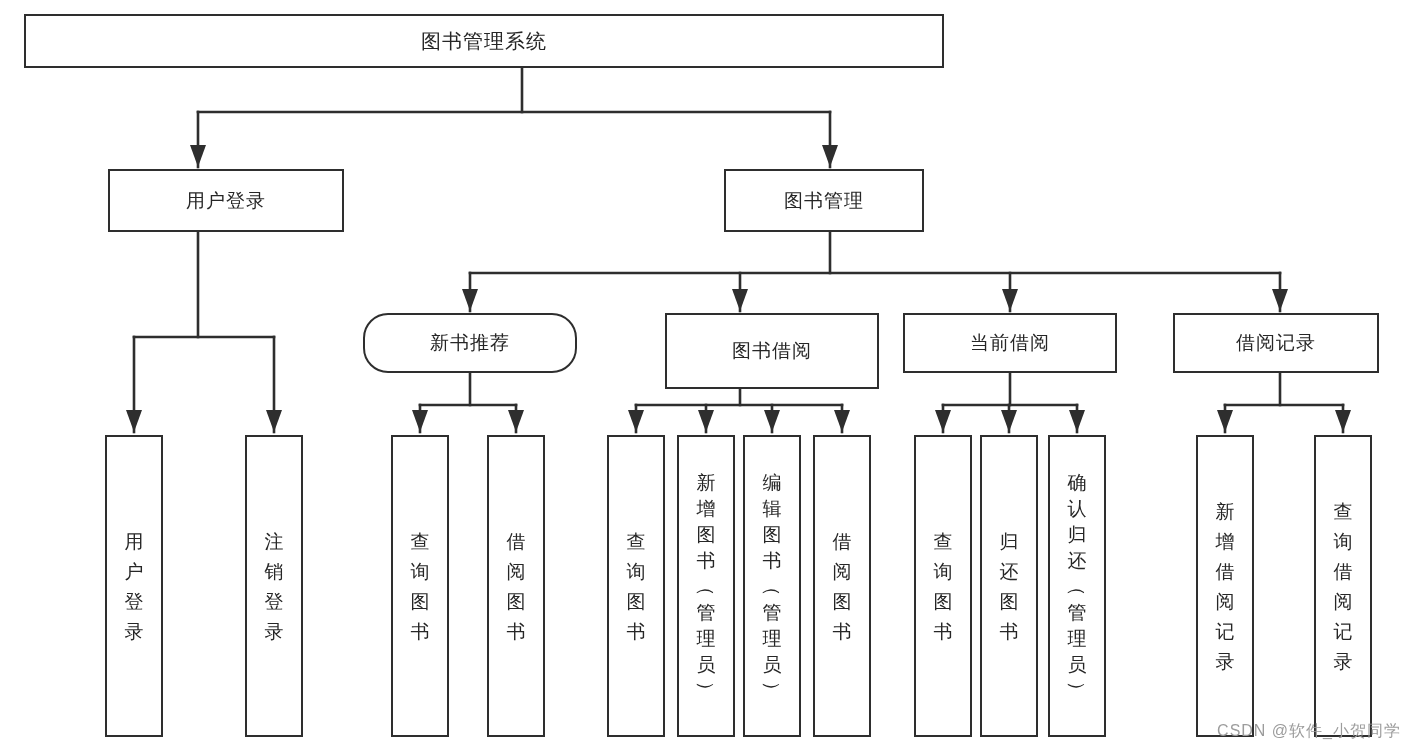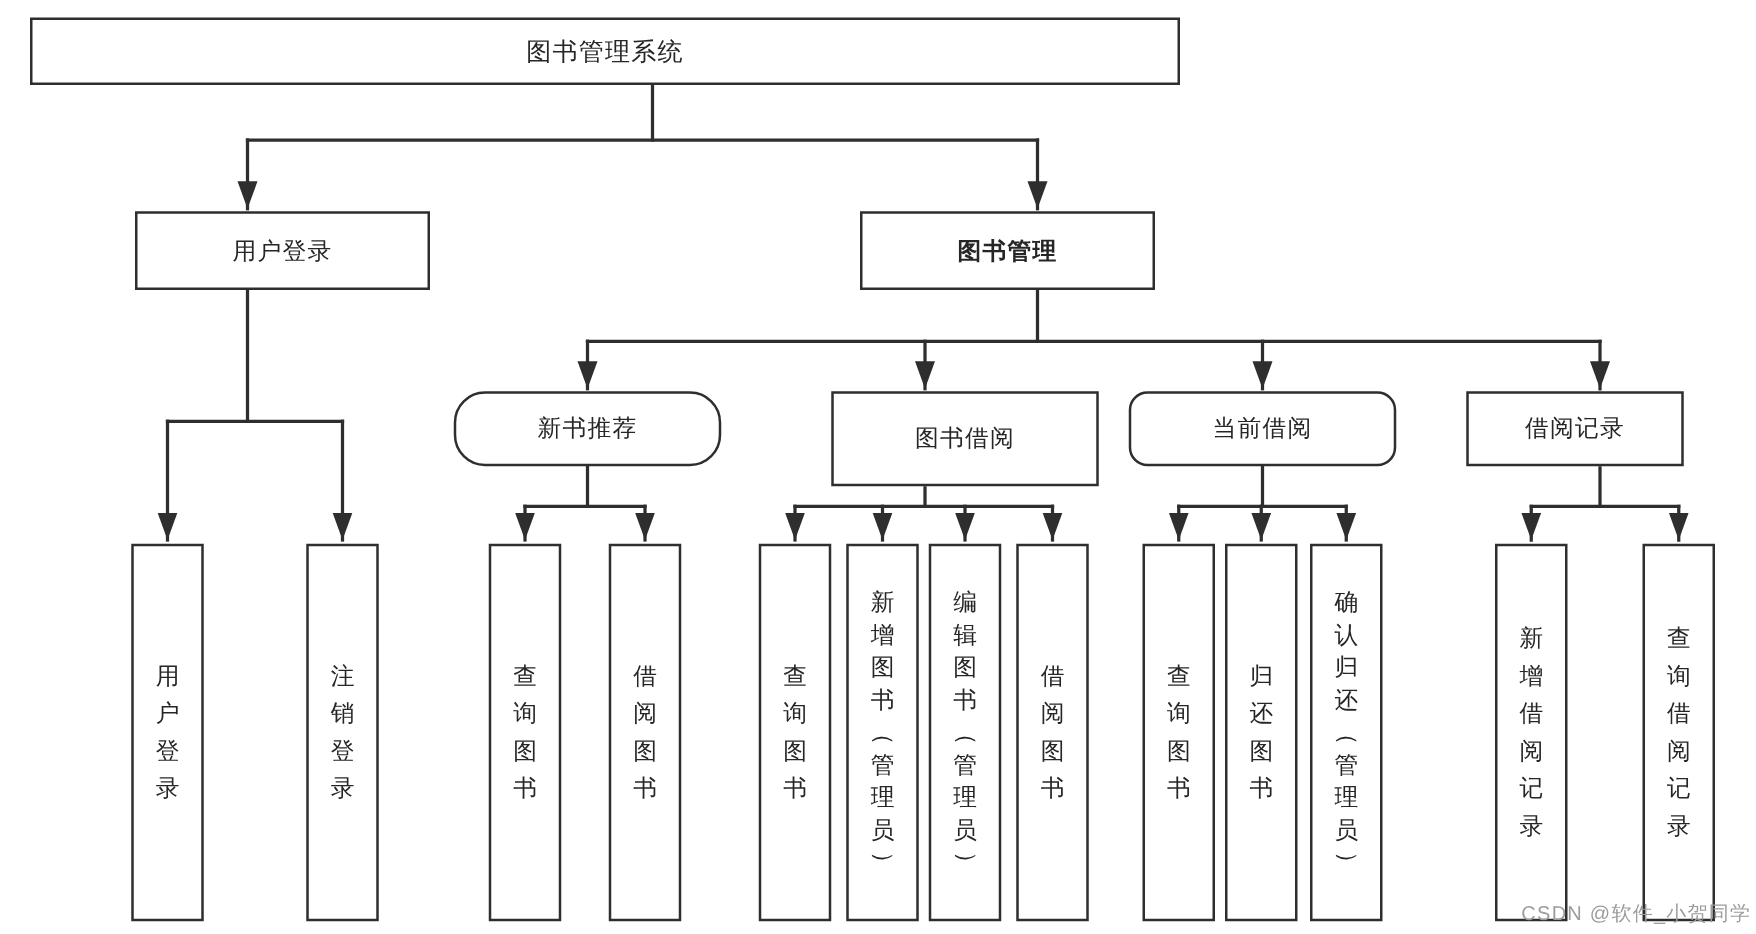--- a/index.html
+++ b/index.html
@@ -87,26 +87,26 @@
       <path d="M1280,373 V405"></path>
       <path d="M1225,405 H1343"></path>
       <path d="M1225,405 V432" marker-end="url(#ah)"></path>
       <path d="M1343,405 V432" marker-end="url(#ah)"></path>
     </g>
   </svg>
 
   <div class="node root-node" style="left:24px; top:14px; width:920px; height:54px;">图书管理系统</div>
 
   <div class="node" style="left:80px; top:169px; width:236px; height:63px;margin-left:28px;">用户登录</div>
-  <div class="node" style="left:688px; top:169px; width:236px; height:63px;font-weight:bold;">图书管理</div>
+  <div class="node" style="left:724px; top:169px; width:200px; height:63px;">图书管理</div>
 
   <div class="node" style="left:363px; top:313px; width:214px; height:60px;border-radius:25px;">新书推荐</div>
   <div class="node" style="left:665px; top:313px; width:214px; height:76px;">图书借阅</div>
-  <div class="node" style="left:903px; top:313px; width:214px; height:60px;border-radius:15px;">当前借阅</div>
-  <div class="node" style="left:1173px; top:313px; width:174px; height:60px;">借阅记录</div>
+  <div class="node" style="left:903px; top:313px; width:214px; height:60px;">当前借阅</div>
+  <div class="node" style="left:1173px; top:313px; width:206px; height:60px;">借阅记录</div>
 
   <div class="node vtext" style="left:105px; top:435px; width:58px; height:302px;">
       <span>用</span>
       <span>户</span>
       <span>登</span>
       <span>录</span>
     </div>
   <div class="node vtext" style="left:245px; top:435px; width:58px; height:302px;">
       <span>注</span>
       <span>销</span>

